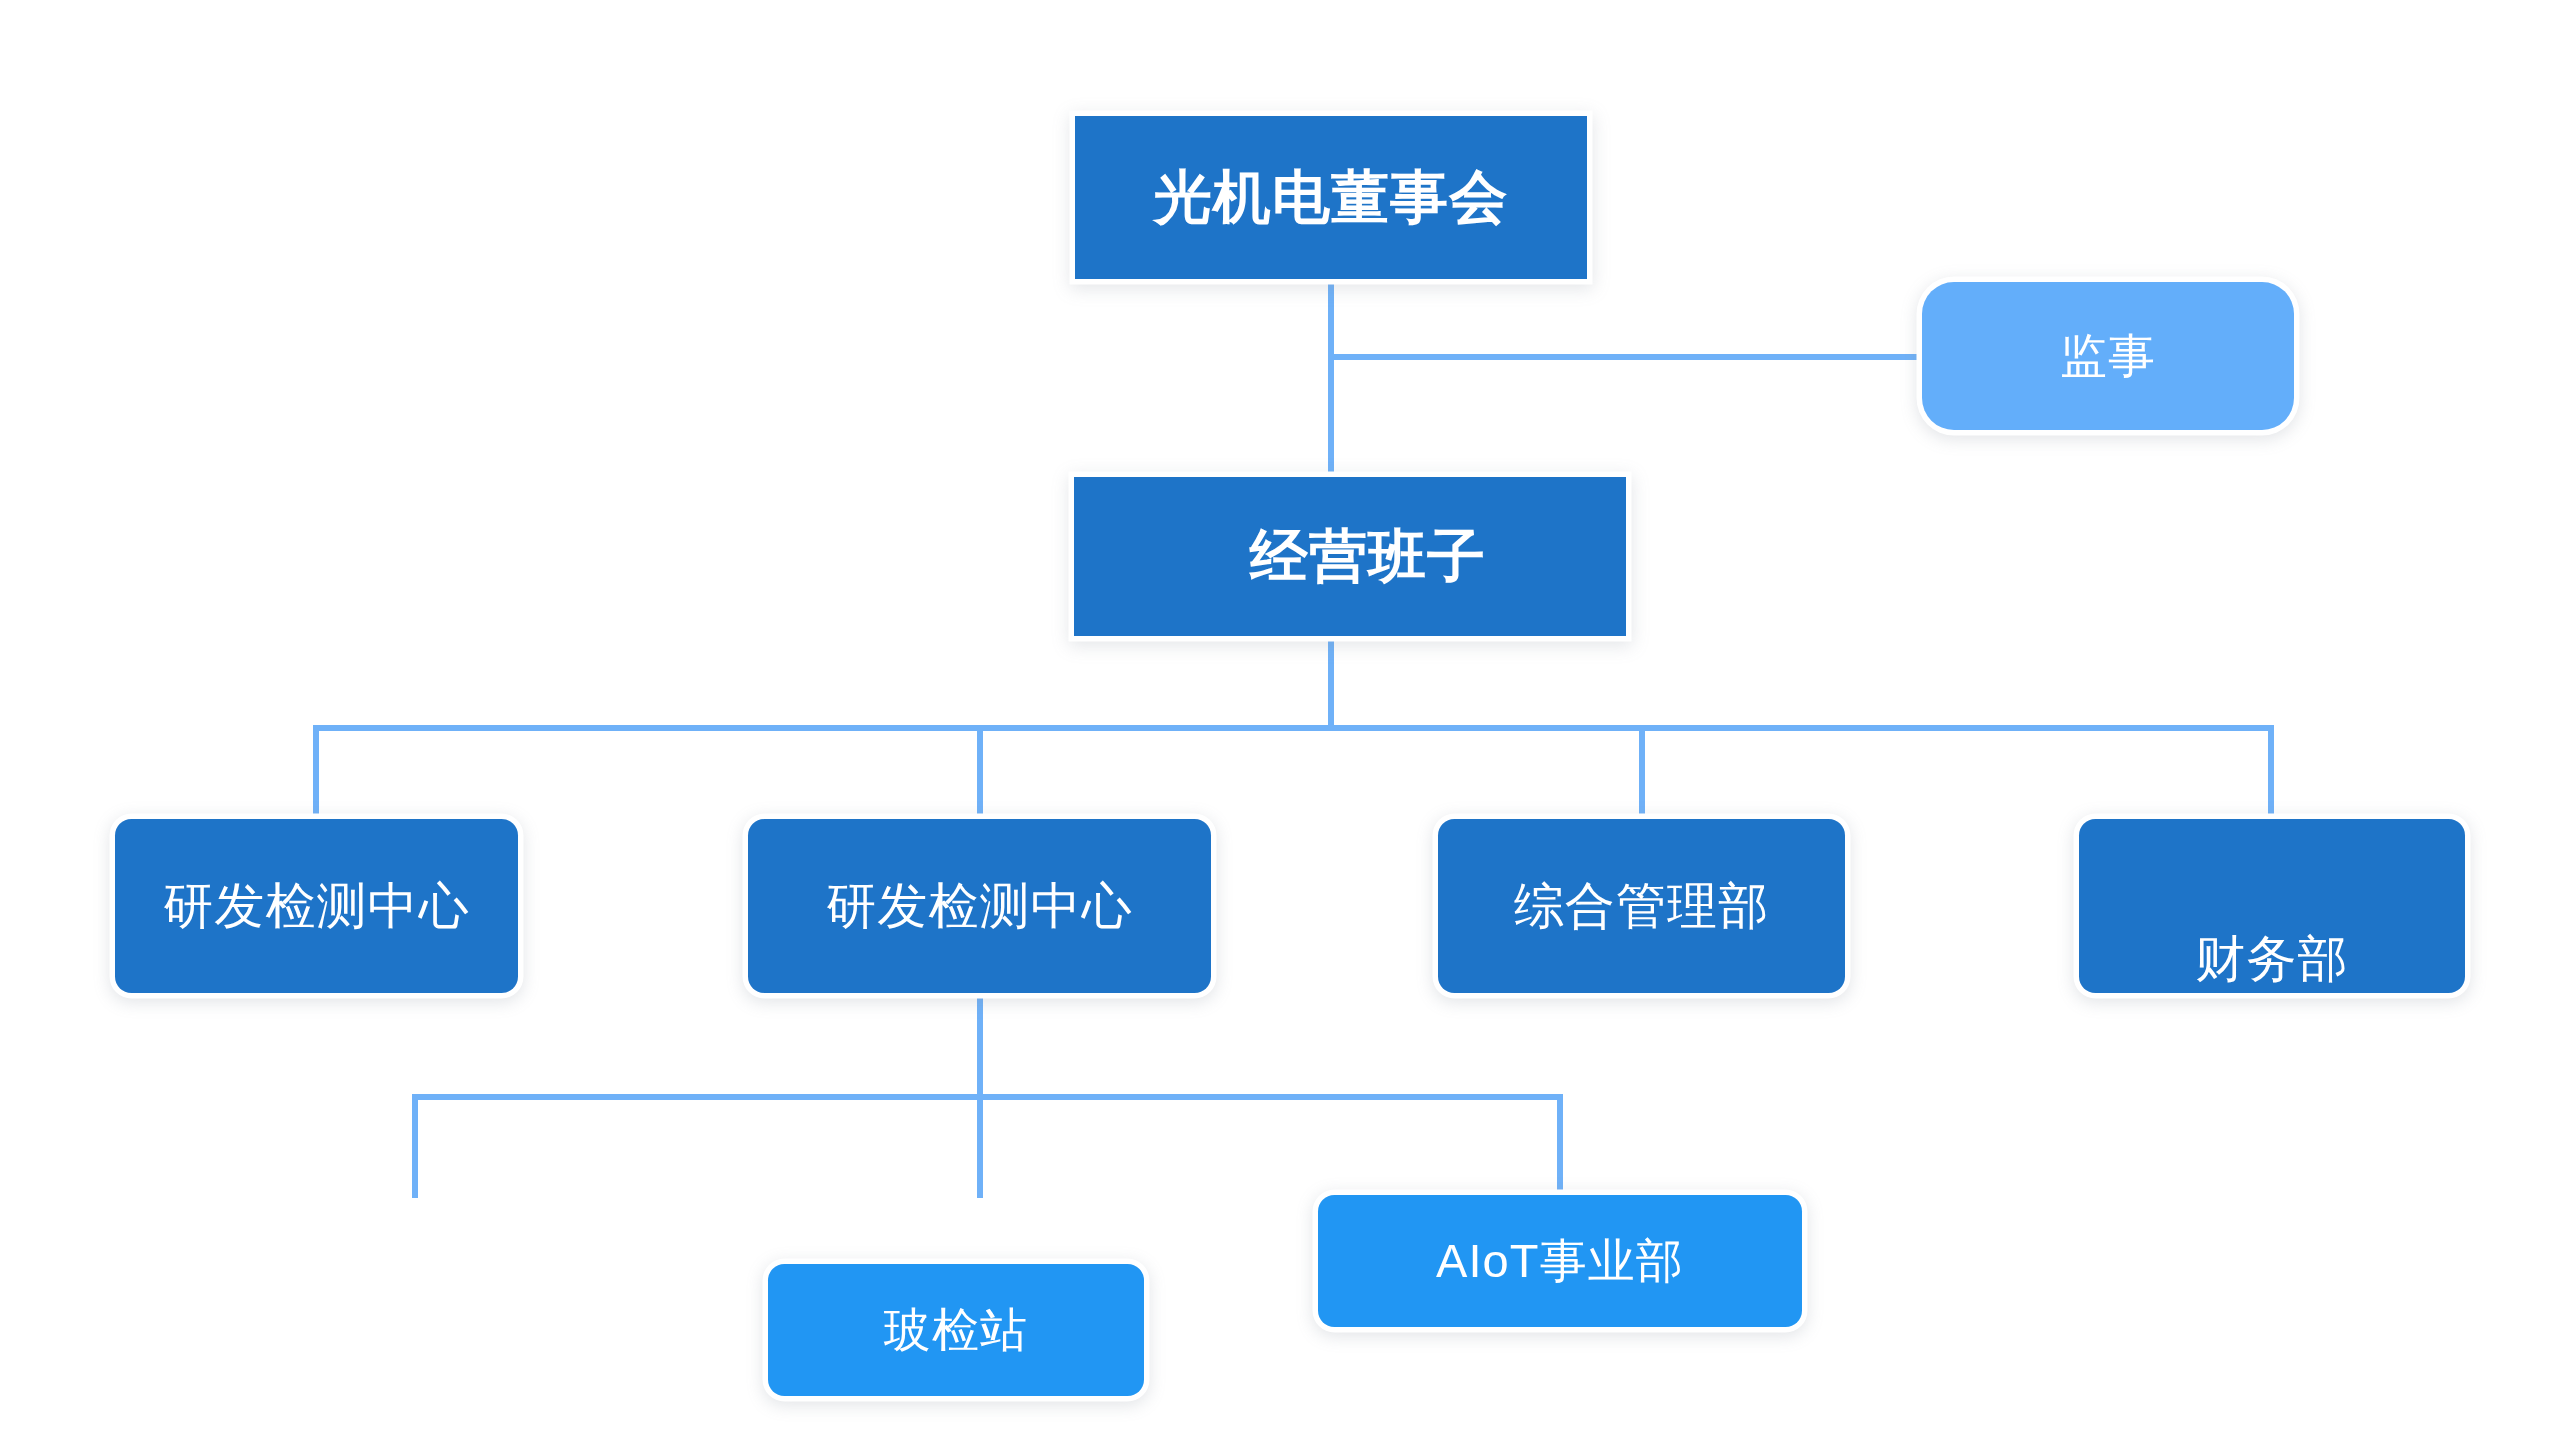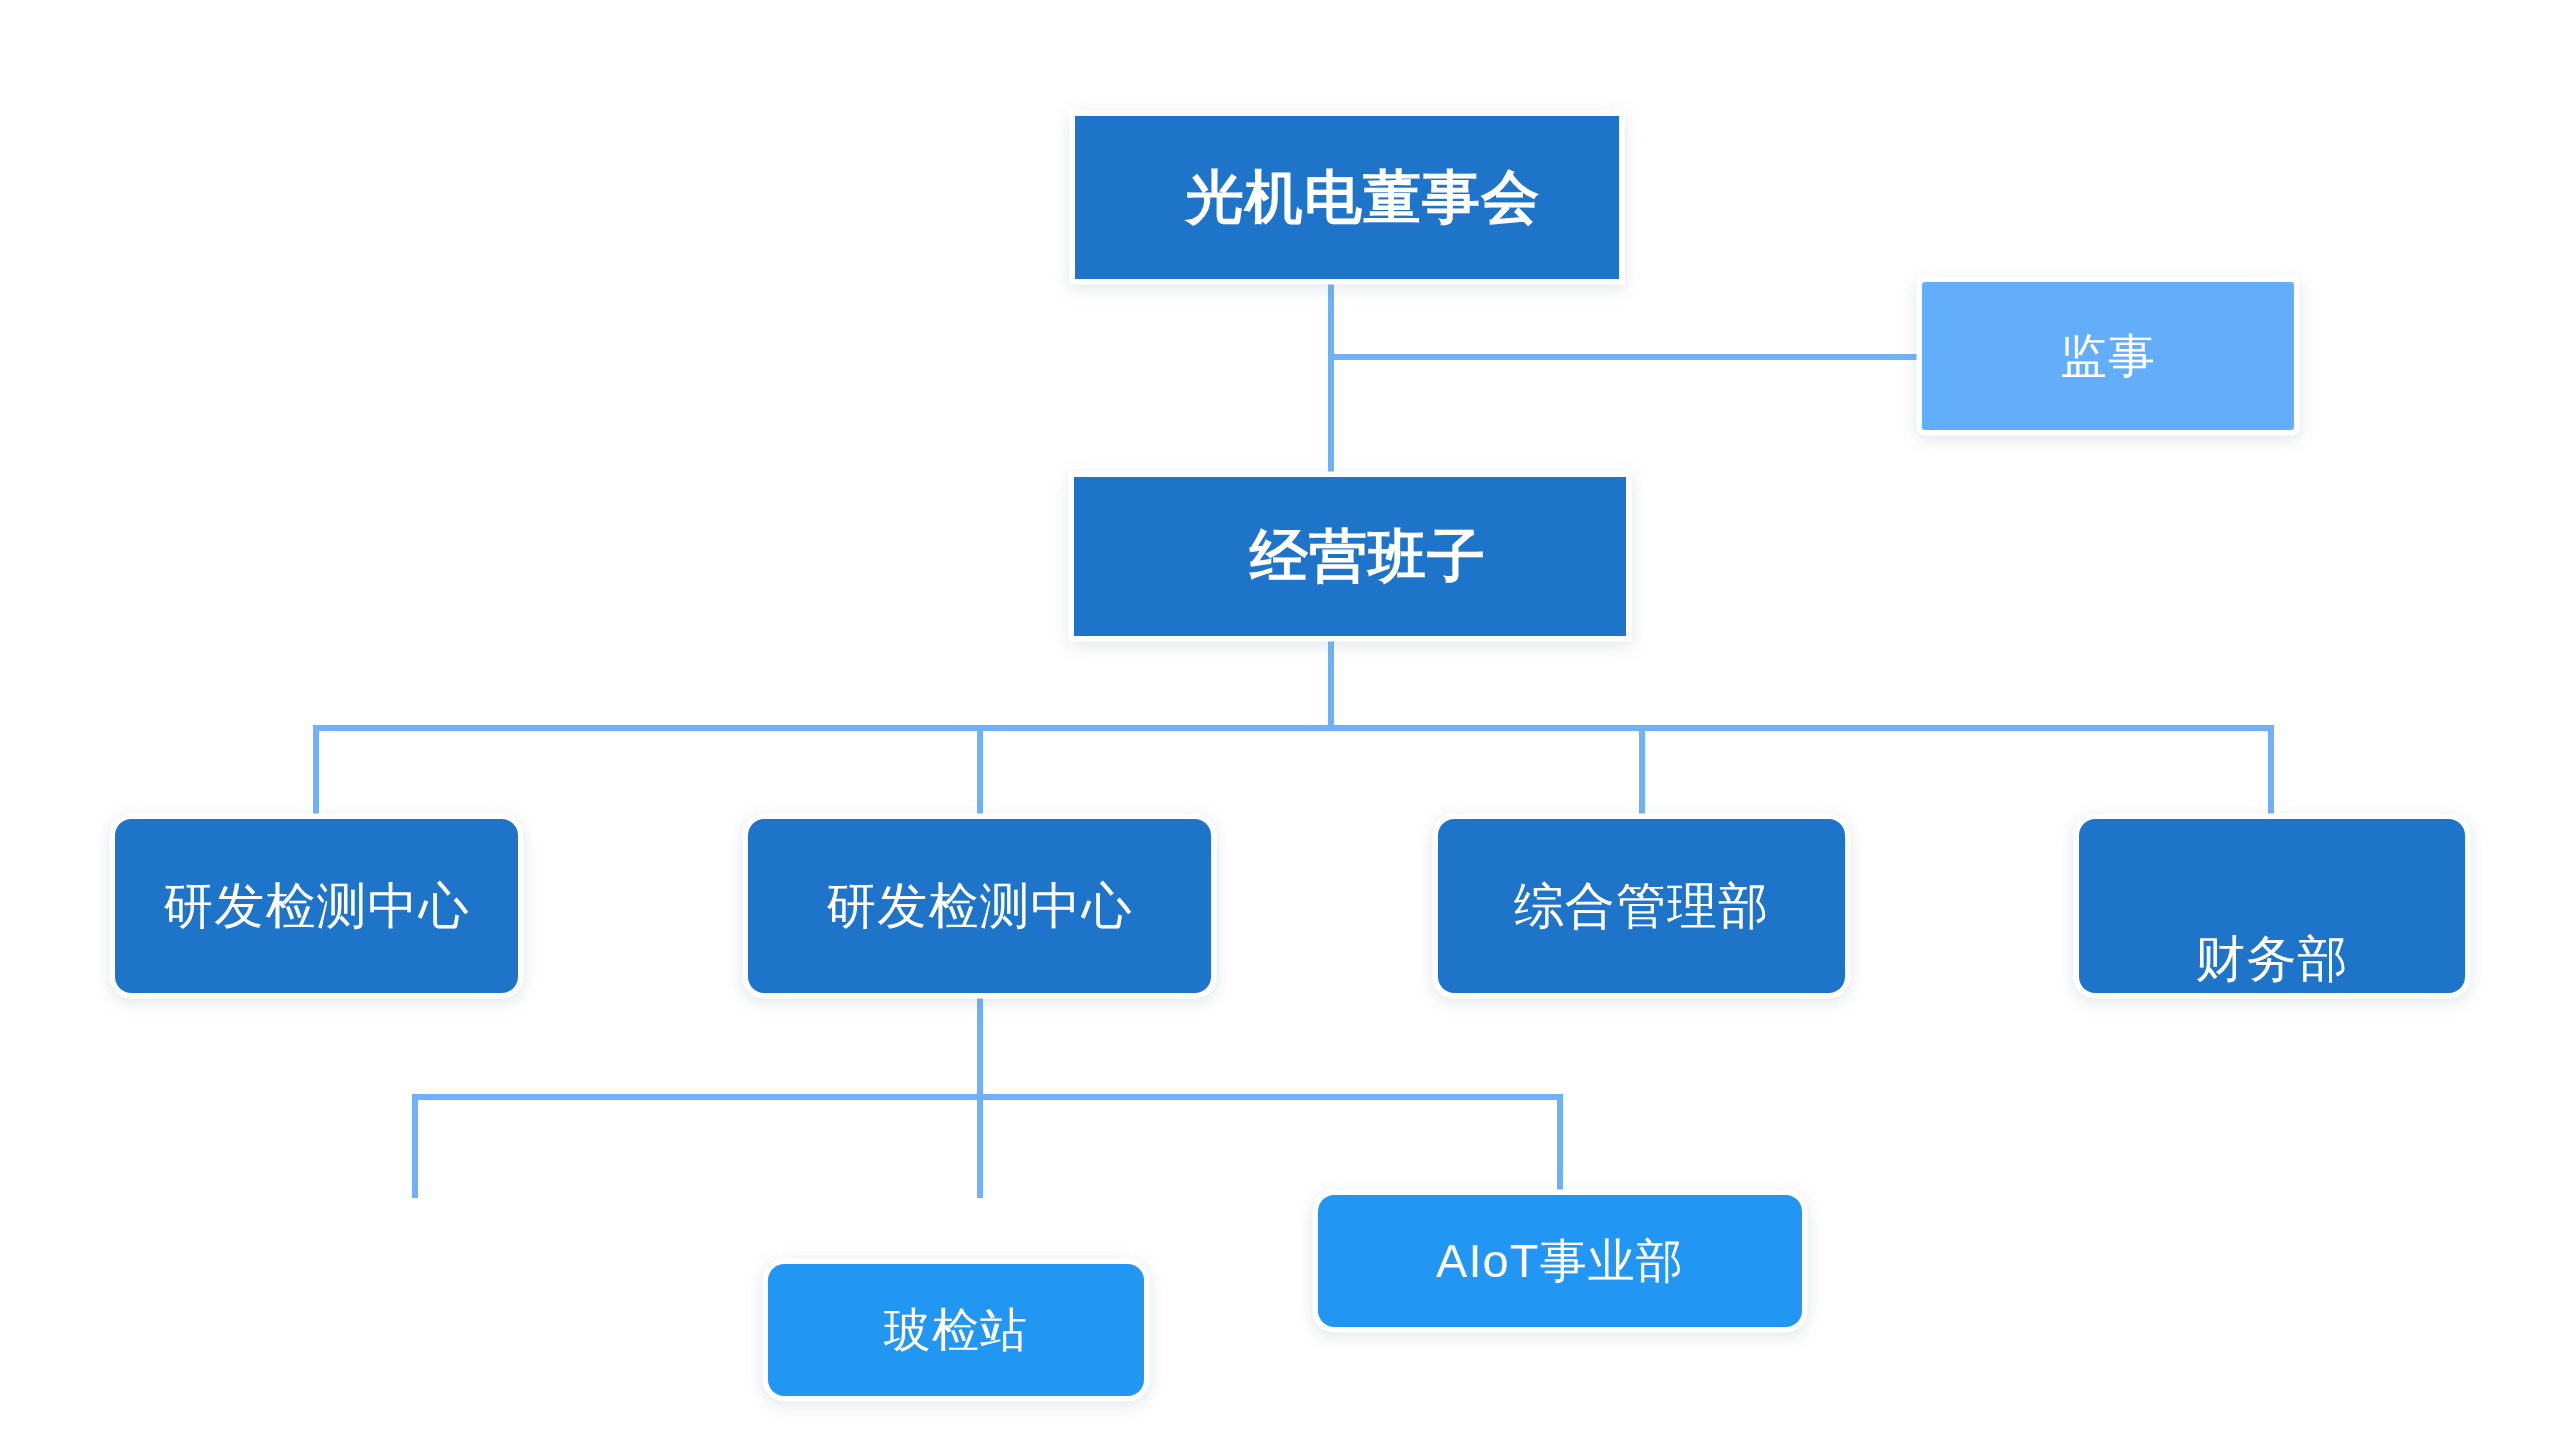--- a/index.html
+++ b/index.html
@@ -34,21 +34,21 @@
     text-align: center;
     box-shadow: 0 0 0 5.5px #ffffff, 0 4.4px 16.4px 5.5px rgba(130, 140, 155, 0.22);
     cursor: default;
     white-space: nowrap;
   }
   .node-dark   { background: #1e74c8; }
   .node-medium { background: #2196f3; }
   .node-light  { background: #63aefa; }
   .corners-square  { border-radius: 0; }
   .corners-round   { border-radius: 16.4px; }
-  .corners-round-l { border-radius: 3px; }
+  .corners-round-l { border-radius: 32px; }
   .t-xl { font-size: 58px; font-weight: 700; letter-spacing: 1.1px; }
   .t-lg { font-size: 50px;  font-weight: 400; letter-spacing: 1.1px; }
   .t-md { font-size: 47px;  font-weight: 400; letter-spacing: 1.1px; }
 </style>
 </head>
 <body>
 
 <div id="canvas">
 
   <div class="line line-v" style="left:1328px; top:276px;  height:203px;"></div>
@@ -65,21 +65,21 @@
   <div class="line line-v" style="left:2268px; top:725px; height:97px;"></div>
 
   <div class="line line-v" style="left:977px; top:991px; height:107px;"></div>
 
   <div class="line line-h" style="left:412px;  top:1094px; width:1150px;"></div>
 
   <div class="line line-v" style="left:412px;  top:1094px; height:104px;"></div>
   <div class="line line-v" style="left:977px; top:1094px; height:104px;"></div>
   <div class="line line-v" style="left:1557px; top:1094px; height:104px;"></div>
 
-  <div class="node node-dark corners-square t-xl" style="left:1075px; top:116px; width:512px; height:163px;padding-left:32px;">
+  <div class="node node-dark corners-square t-xl" style="left:1075px; top:116px; width:512px; height:163px;">
     <span>光机电董事会</span>
   </div>
 
   <div class="node node-light corners-round-l t-md" style="left:1922px; top:282px; width:372px; height:148px;">
     <span>监事</span>
   </div>
 
   <div class="node node-dark corners-square t-xl" style="left:1074px; top:477px; width:516px; height:159px;padding-left:36px;">
     <span>经营班子</span>
   </div>

